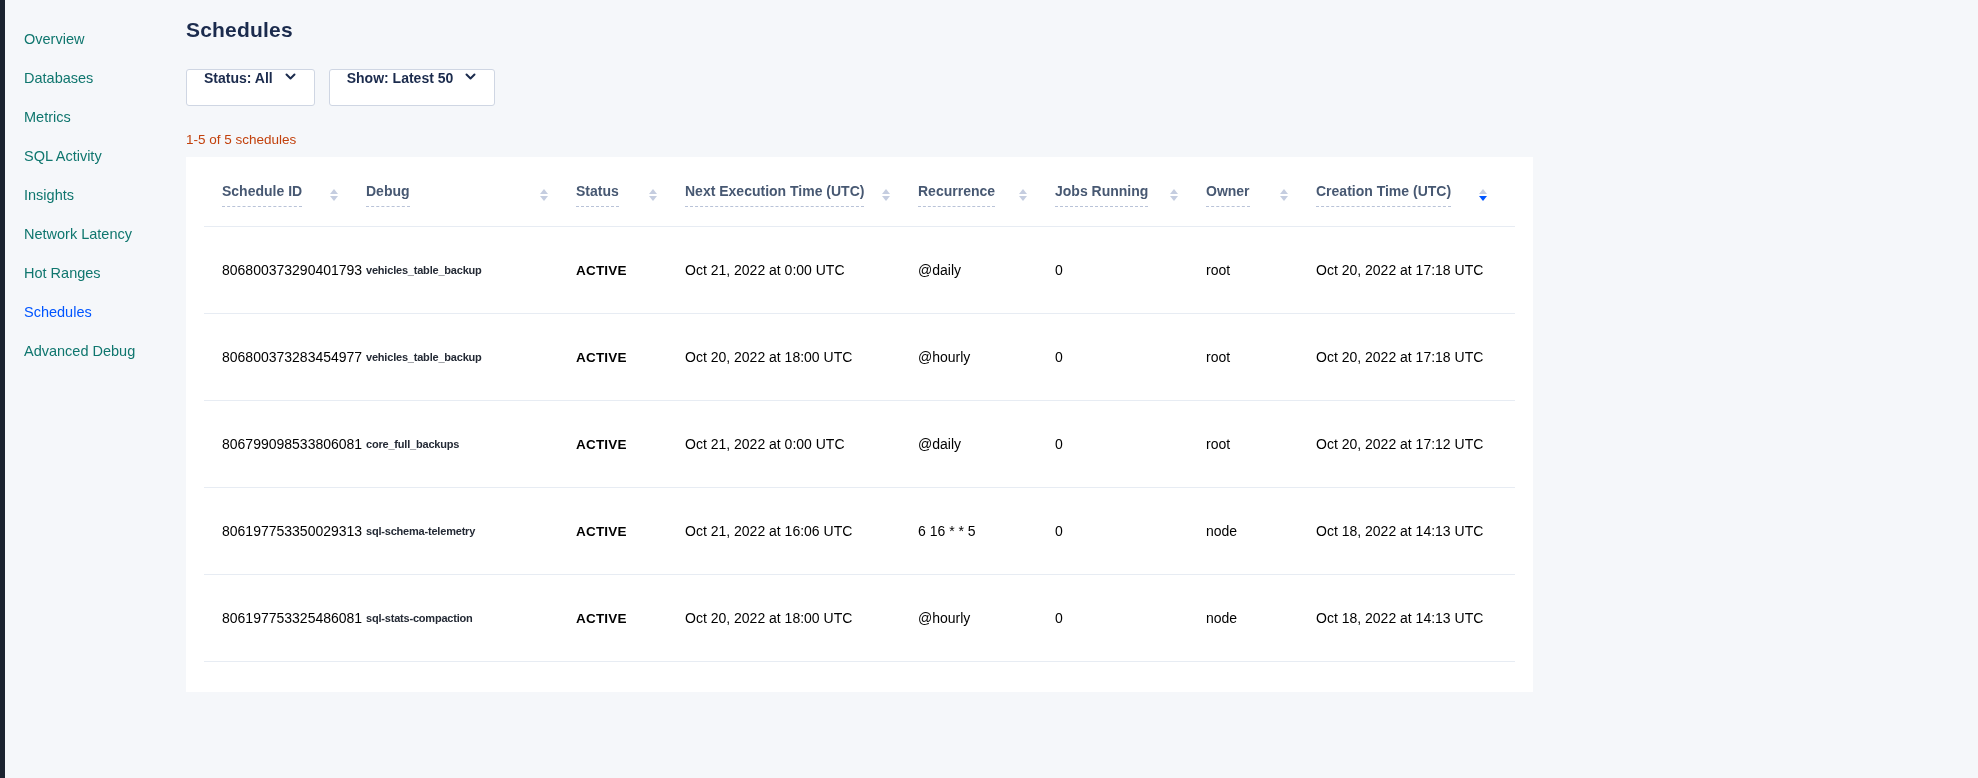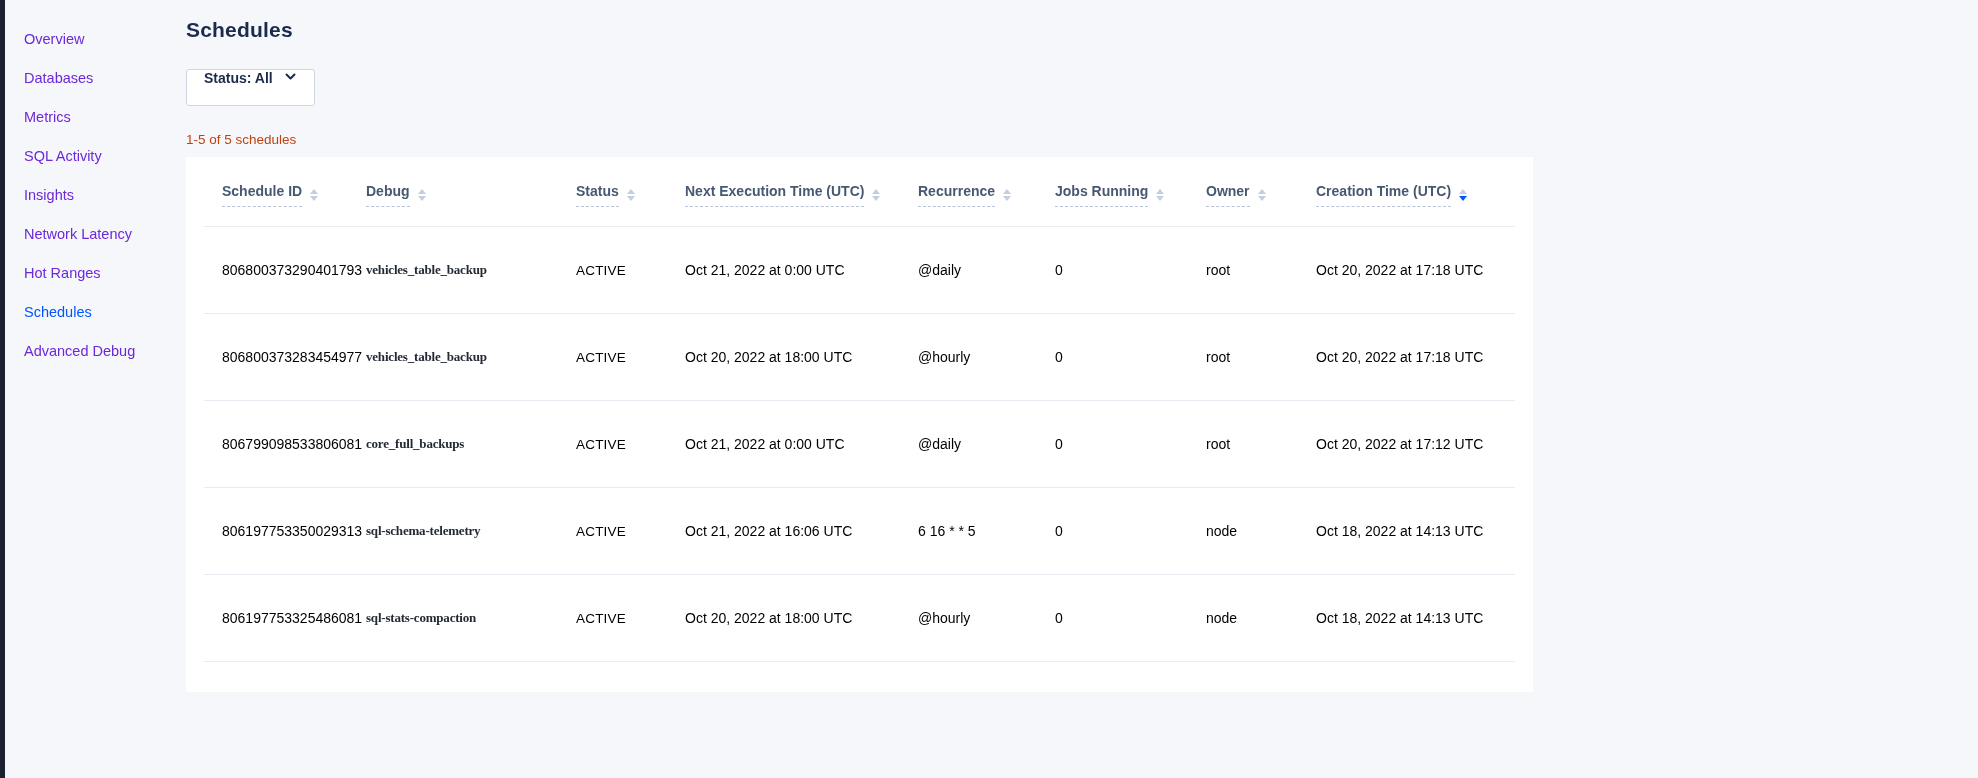--- a/index.html
+++ b/index.html
@@ -14,21 +14,21 @@
   
   .left-edge { width: 5px; background: #1b2330; height: 100%; flex: 0 0 auto; }
 
   
   .sidebar { width: 181px; flex: 0 0 auto; padding-top: 20px; }
   .side-item {
     display: block;
     padding: 11px 0 11px 19px;
     font-size: 14.5px;
     line-height: 17px;
-    color: #6d28d9;
+    color: #0f766e;
     text-decoration: none;
     cursor: pointer;
     white-space: nowrap;
   }
   .side-item.active { color: #0055ff; }
 
   
   .main { flex: 1 1 auto; padding-top: 18px; }
   .page-title {
     font-size: 21px;
@@ -66,20 +66,21 @@
   .thead, .tr {
     display: grid;
     grid-template-columns: 162px 210px 109px 233px 137px 151px 110px 1fr;
     margin: 0 18px;
     border-bottom: 1px solid #e7ecf3;
   }
   .thead { height: 70px; align-items: center; padding-top: 6px; }
   .th {
     display: flex;
     align-items: center;
+    justify-content: space-between;
     padding-right: 28px;
     cursor: pointer;
   }
   .th:first-child, .td:first-child { padding-left: 18px; }
   .th-label {
     font-size: 14px;
     font-weight: 700;
     color: #475872;
     border-bottom: 1px dashed #b9c3d8;
     padding-bottom: 7px;
@@ -99,27 +100,27 @@
   .tri.down.sorted { border-top-color: #0055ff; }
 
   .tr { height: 87px; align-items: center; cursor: pointer; }
   .td {
     font-size: 14px;
     color: #000000;
     white-space: nowrap;
     overflow: hidden;
   }
   .td-label {
-    font-family: Liberation Serif, serif;
-    font-weight: 700;
-    font-size: 13px;
+    font-family: Liberation Sans, sans-serif;
+    font-weight: 700;
+    font-size: 11px;
     color: #242a35;
     letter-spacing: -0.2px;
   }
-  .td-status { font-size: 13.5px; letter-spacing: 0.2px; }
+  .td-status { font-size: 13.5px; letter-spacing: 0.2px; font-weight: bold; }
 </style>
 </head>
 <body>
 
 <div class="app">
   <div class="left-edge"></div>
 
   <nav class="sidebar" id="sidebar">
       <a class="side-item">Overview</a>
       <a class="side-item">Databases</a>
@@ -135,20 +136,26 @@
   <main class="main">
     <h1 class="page-title">Schedules</h1>
 
     <div class="filters">
       <button class="dropdown">
         <span>Status: All</span>
         <svg class="chev" width="13" height="13" viewBox="0 0 13 13">
             <polyline points="2.5,4.5 6.5,8.5 10.5,4.5" fill="none" stroke="#1b2b4d" stroke-width="2" stroke-linecap="round" stroke-linejoin="round"></polyline>
           </svg>
       </button>
+      <button class="dropdown">
+        <span>Show: Latest 50</span>
+        <svg class="chev" width="13" height="13" viewBox="0 0 13 13">
+            <polyline points="2.5,4.5 6.5,8.5 10.5,4.5" fill="none" stroke="#1b2b4d" stroke-width="2" stroke-linecap="round" stroke-linejoin="round"></polyline>
+          </svg>
+      </button>
     </div>
 
     <div class="results-count">1-5 of 5 schedules</div>
 
     <section class="card">
       <div class="thead" id="thead">
           <div class="th">
     <span class="th-label">Schedule ID</span>
     <span class="sort-icon">
               <span class="tri up"></span>

